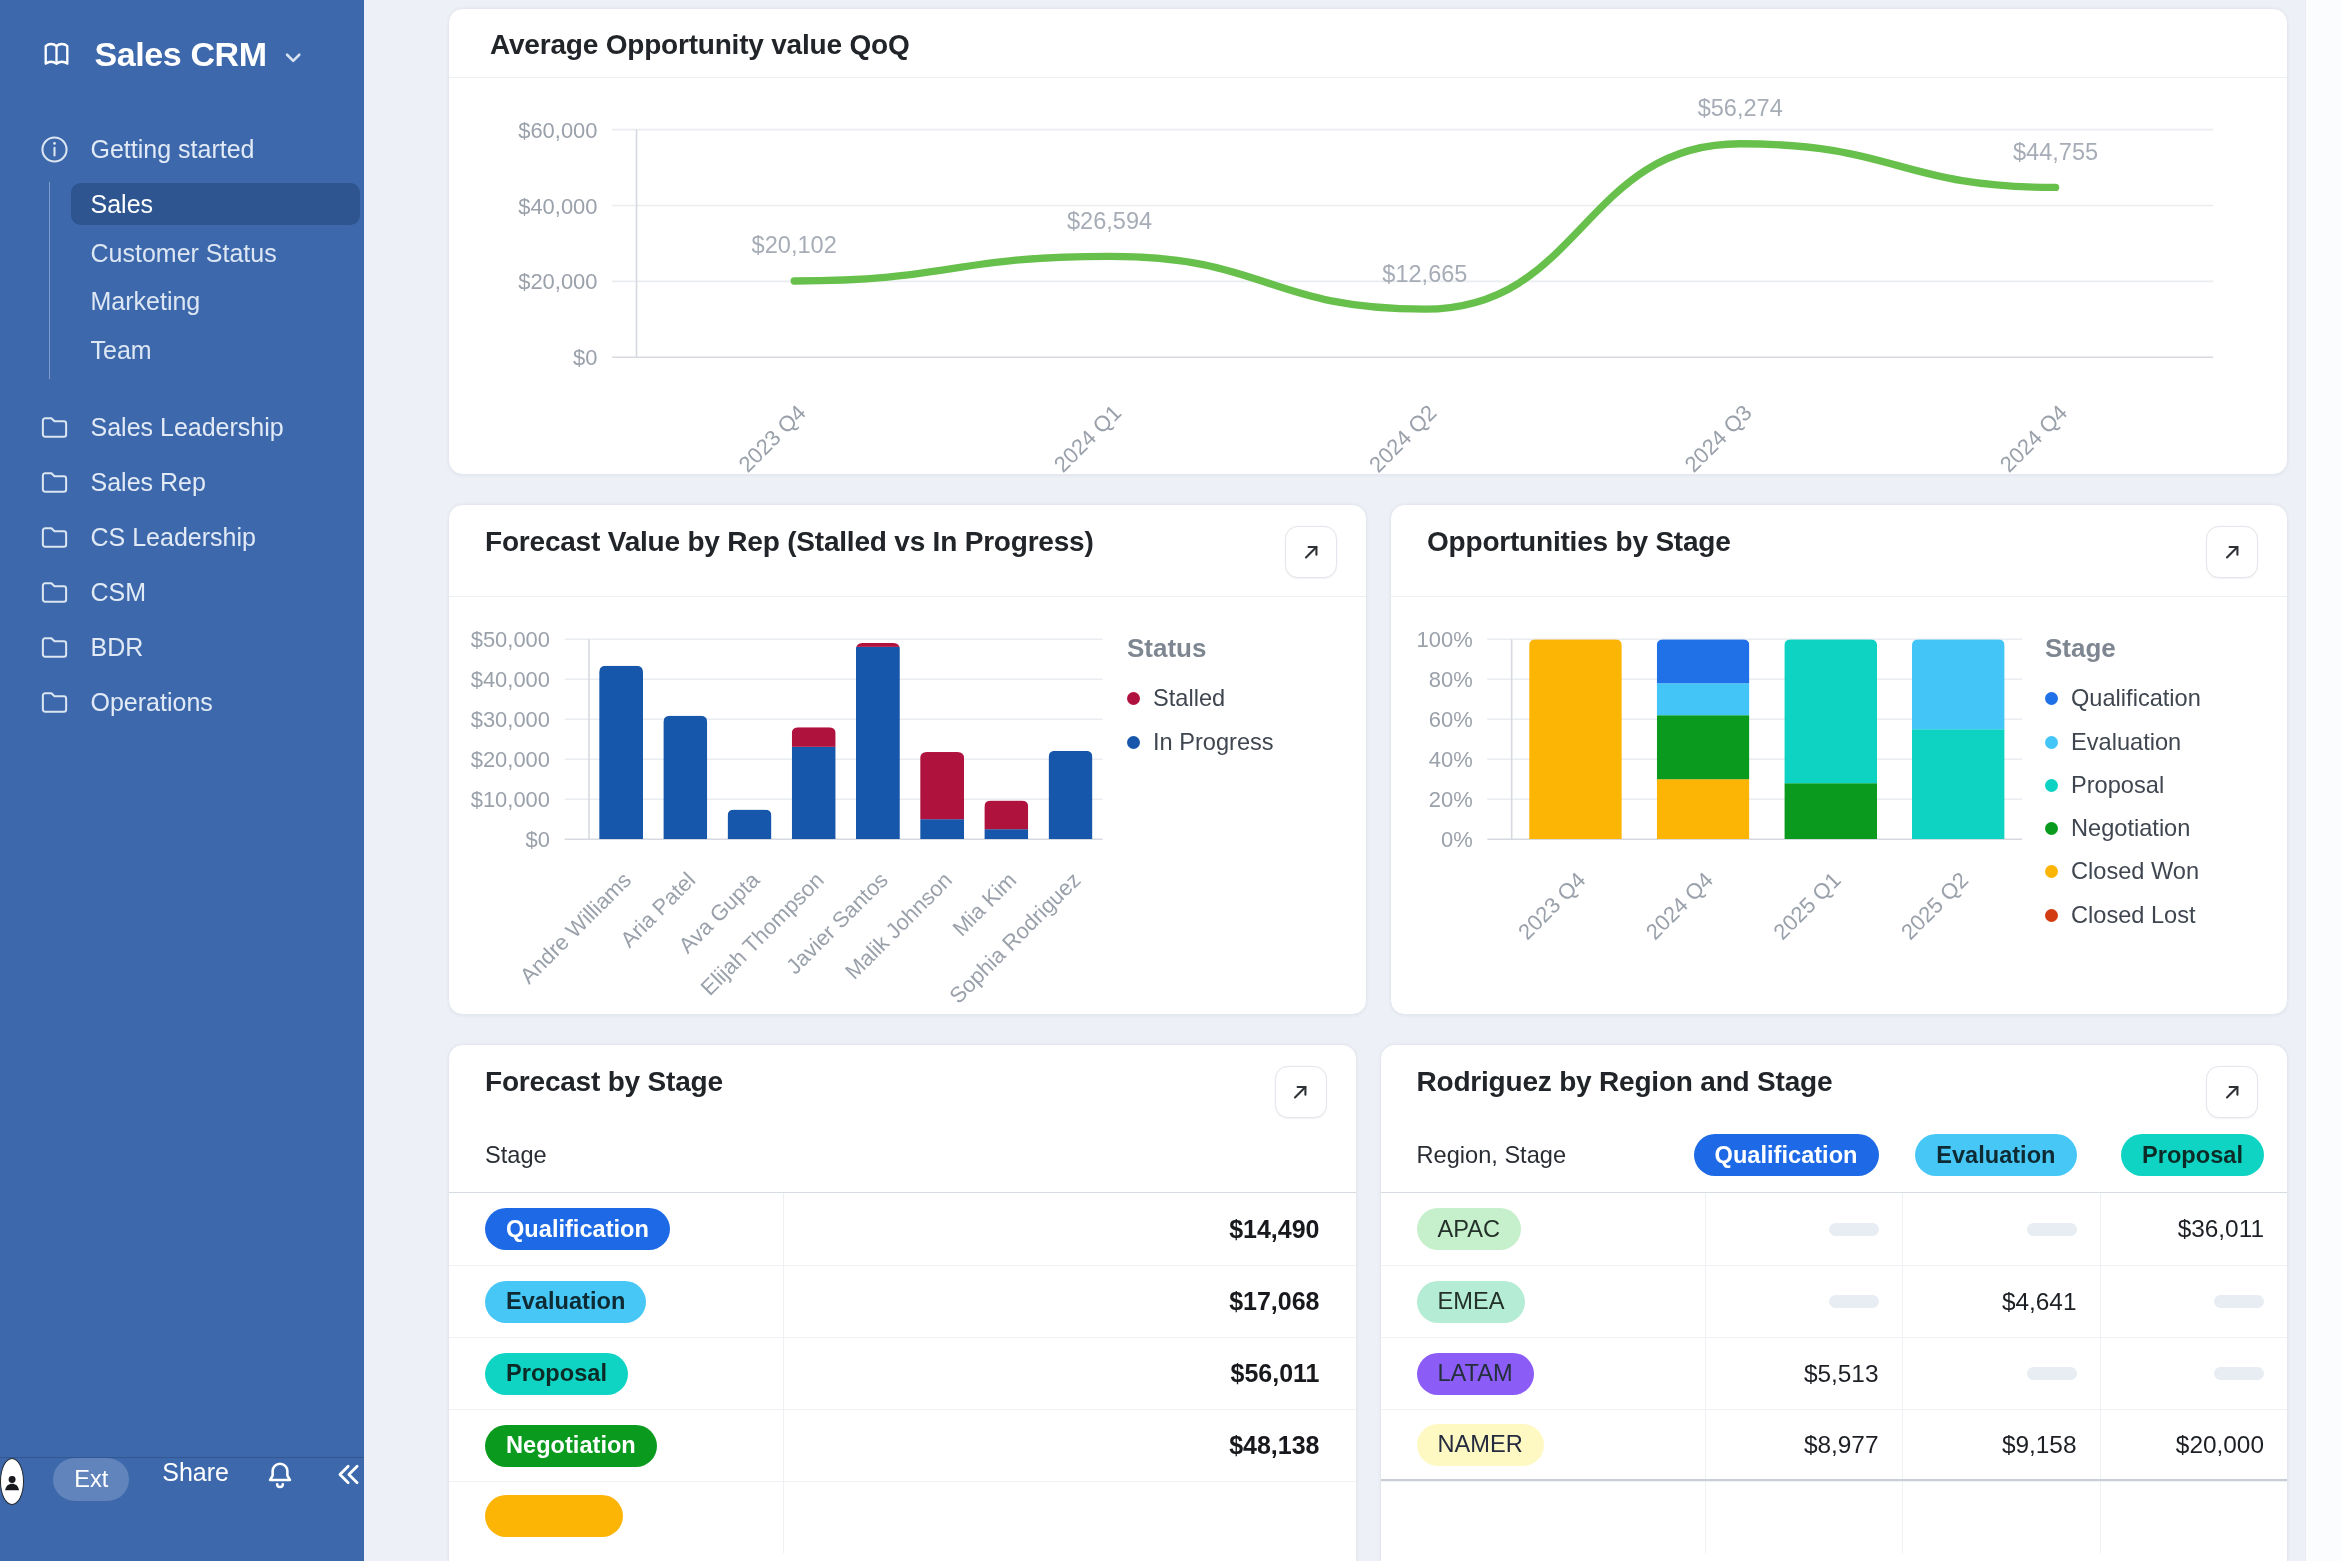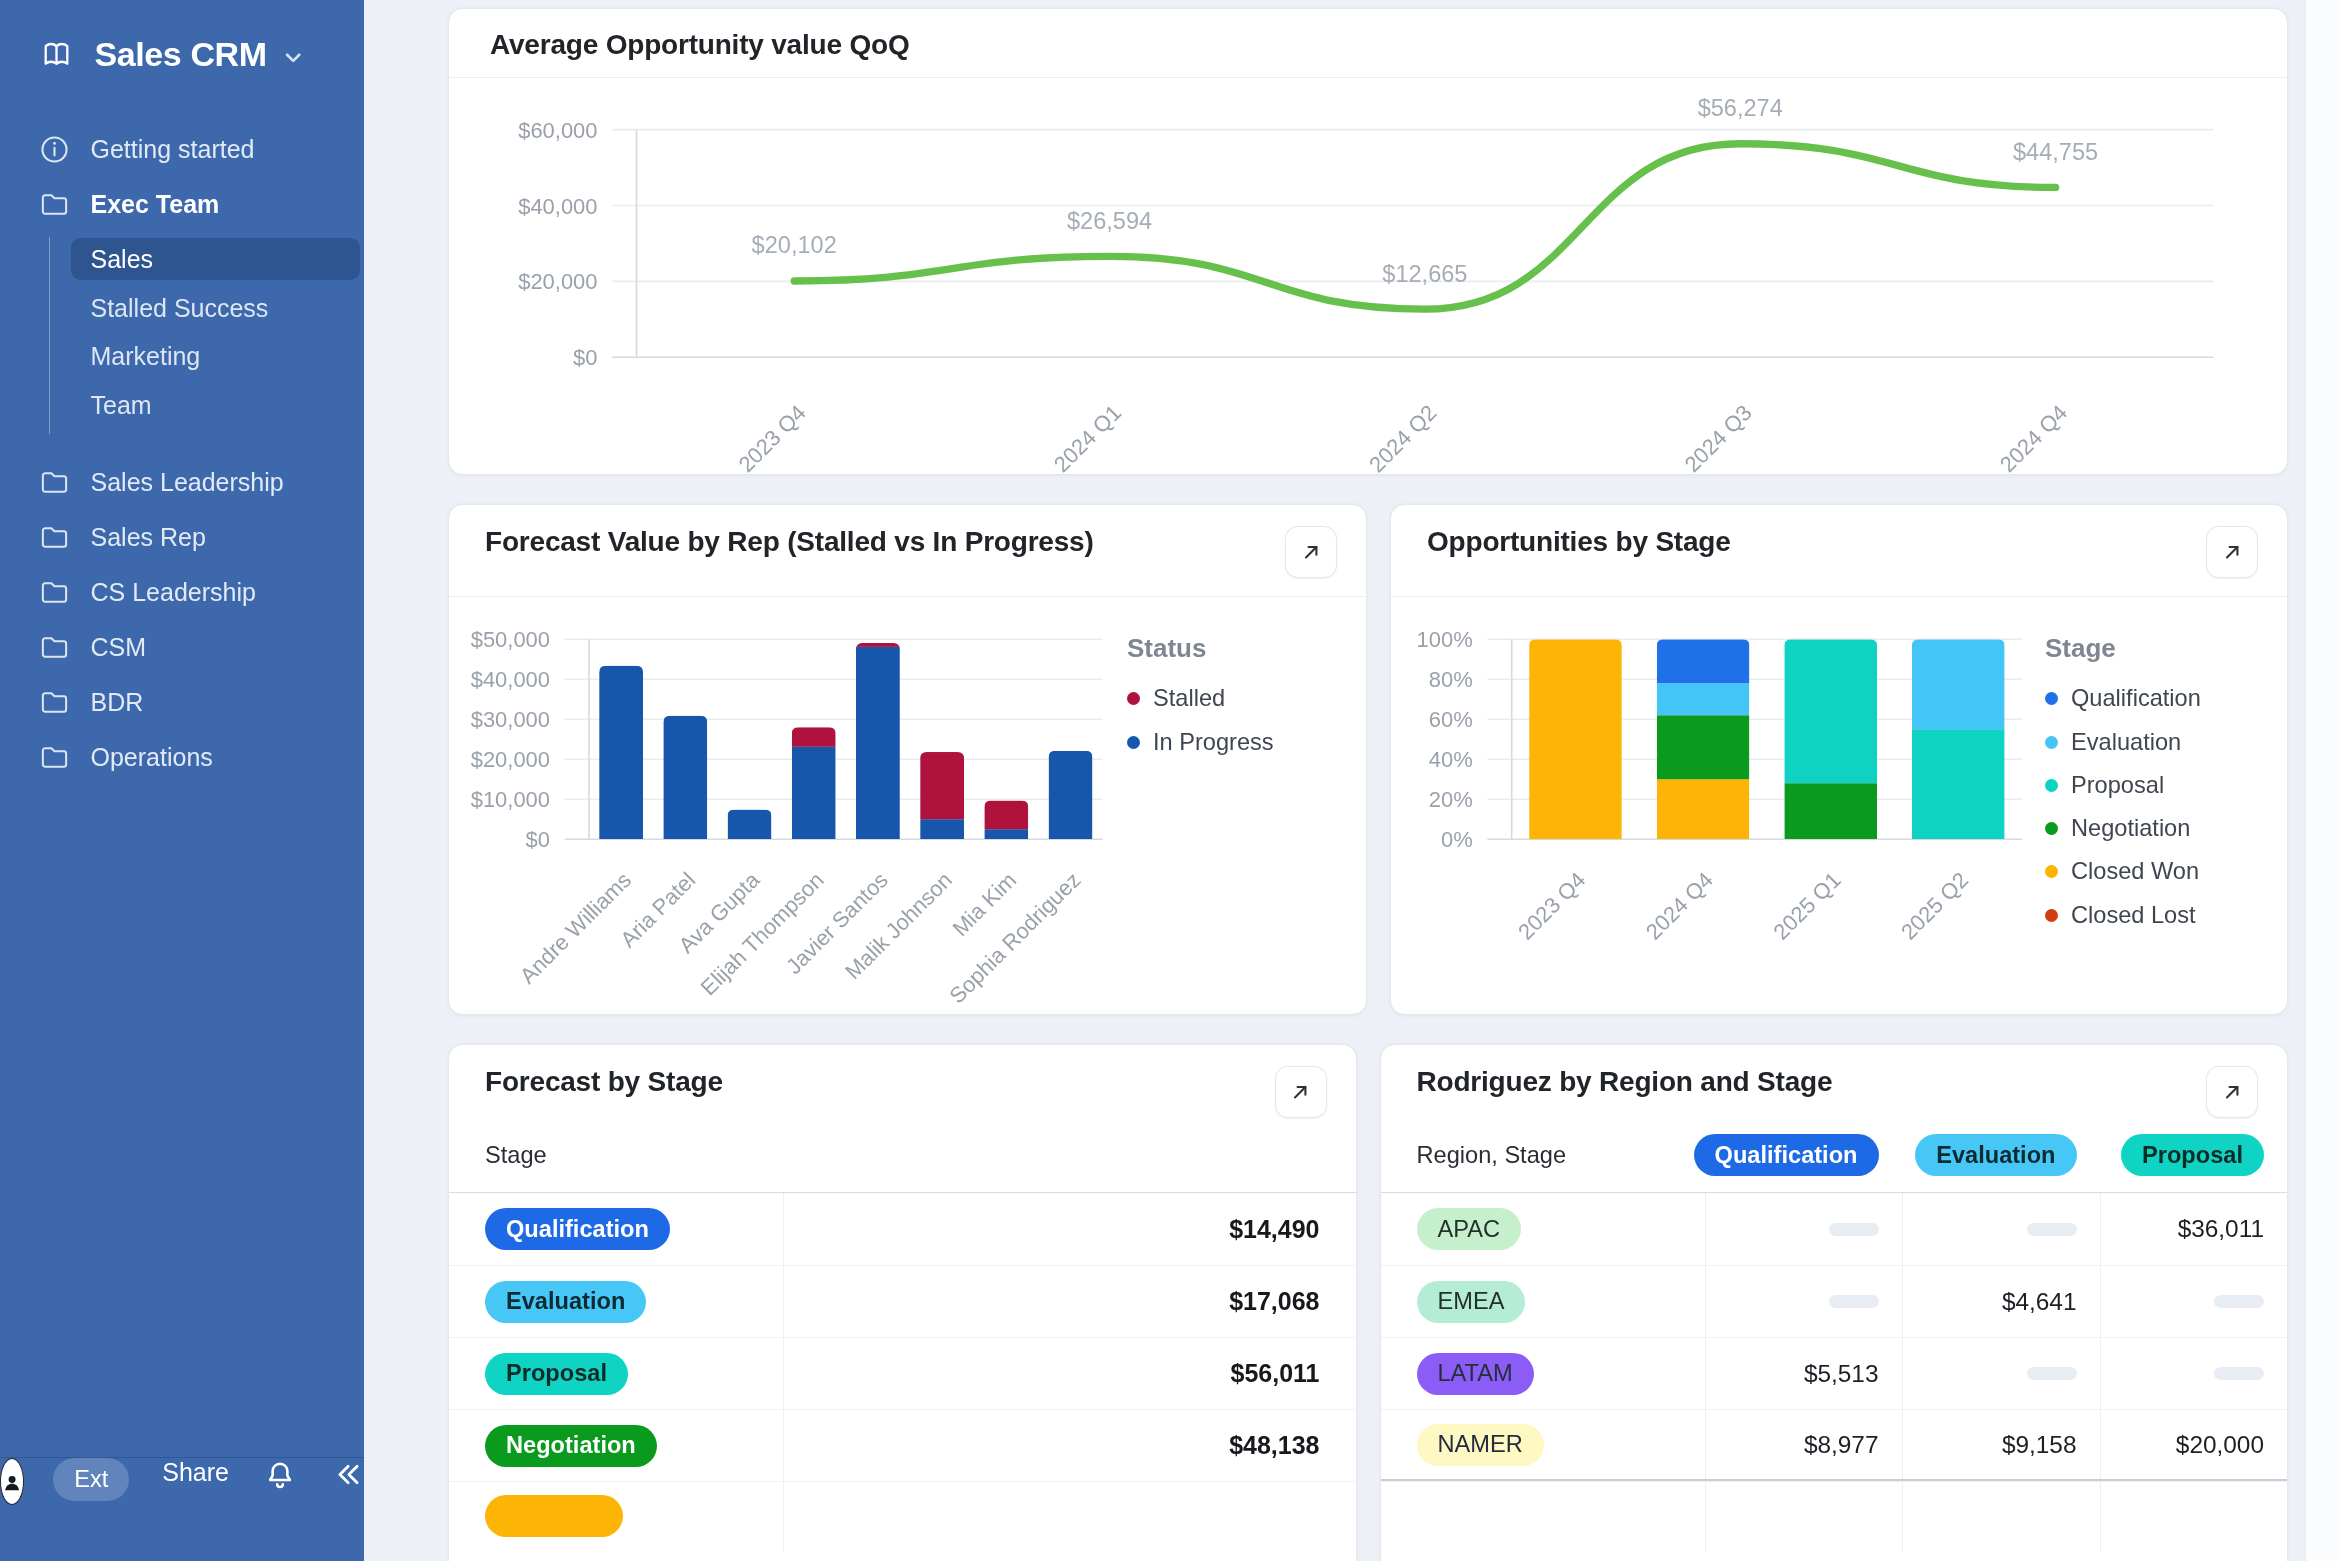--- a/index.html
+++ b/index.html
@@ -143,31 +143,23 @@
         <div class="sb-item">
           <span class="sb-icon">
             <svg width="31" height="31" viewBox="0 0 36 36" fill="none" stroke="#dce6f2" stroke-width="2.4">
               <circle cx="18" cy="18" r="14"></circle>
               <line x1="18" y1="16" x2="18" y2="25" stroke-linecap="round"></line>
               <circle cx="18" cy="11" r="1.6" fill="#dce6f2" stroke="none"></circle>
             </svg>
           </span>
           <span class="sb-label">Getting started</span>
         </div>
-        <div class="sb-item bold">
-          <span class="sb-icon">
-            <svg width="31" height="31" viewBox="0 0 40 40" fill="none" stroke="#dce6f2" stroke-width="2.6" stroke-linejoin="round">
-              <path d="M5 11a3 3 0 0 1 3-3h8l4 4h12a3 3 0 0 1 3 3v14a3 3 0 0 1-3 3H8a3 3 0 0 1-3-3z"></path>
-            </svg>
-          </span>
-          <span class="sb-label">Exec Team</span>
-        </div>
         <div class="sb-sub">
           <div class="sb-subitem selected">Sales</div>
-          <div class="sb-subitem">Stalled Success</div>
+          <div class="sb-subitem">Customer Status</div>
           <div class="sb-subitem">Marketing</div>
           <div class="sb-subitem">Team</div>
         </div>
         <div class="sb-item">
           <span class="sb-icon">
             <svg width="31" height="31" viewBox="0 0 40 40" fill="none" stroke="#dce6f2" stroke-width="2.6" stroke-linejoin="round">
               <path d="M5 11a3 3 0 0 1 3-3h8l4 4h12a3 3 0 0 1 3 3v14a3 3 0 0 1-3 3H8a3 3 0 0 1-3-3z"></path>
             </svg>
           </span>
           <span class="sb-label">Sales Leadership</span>

